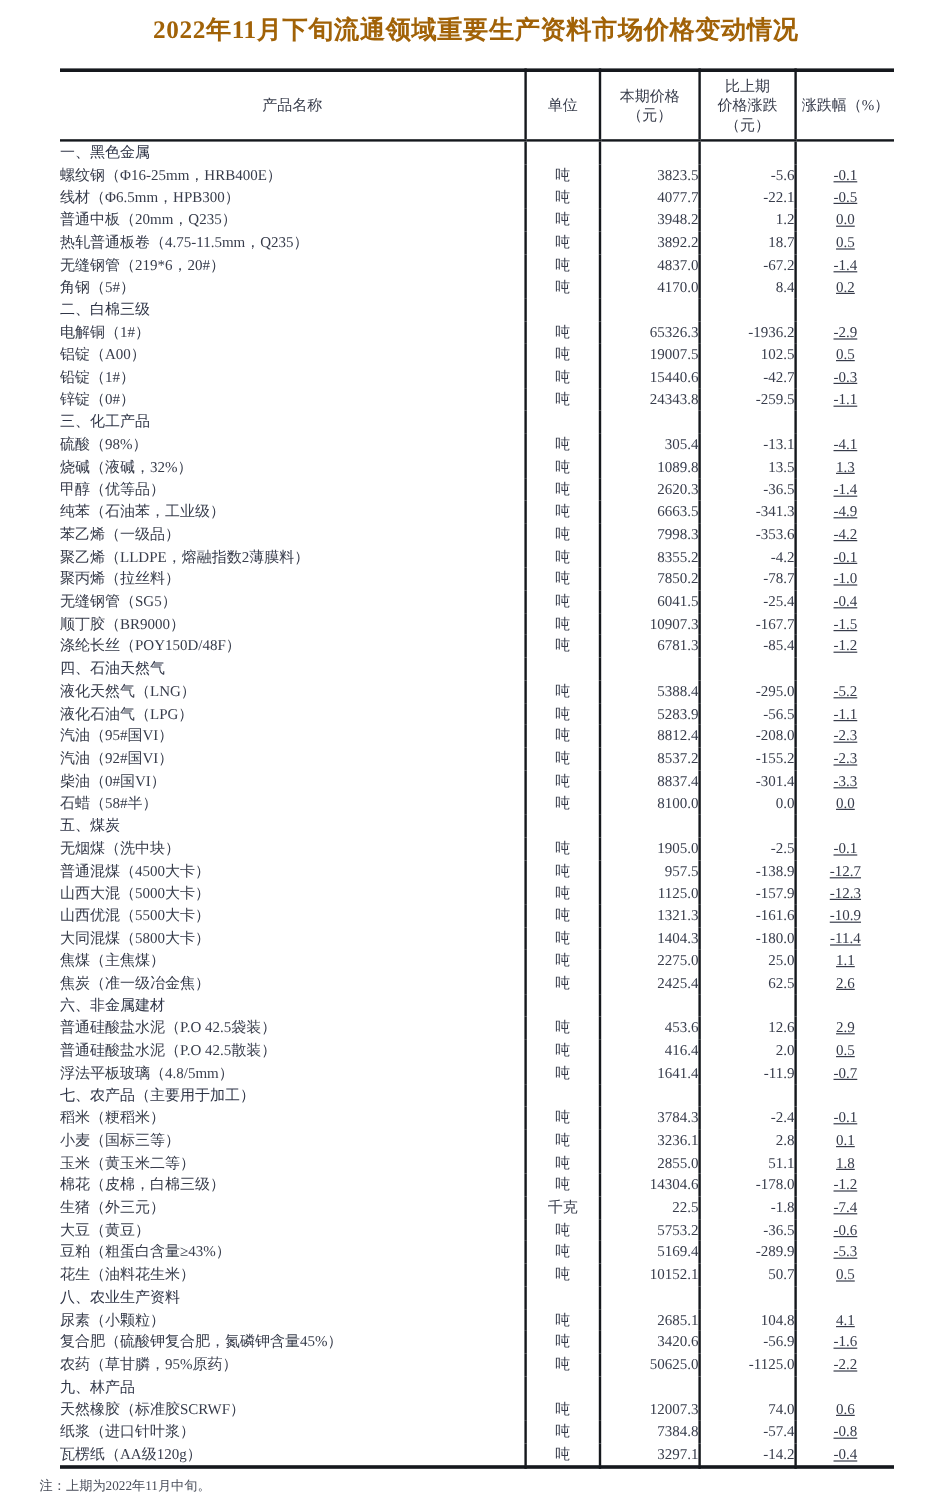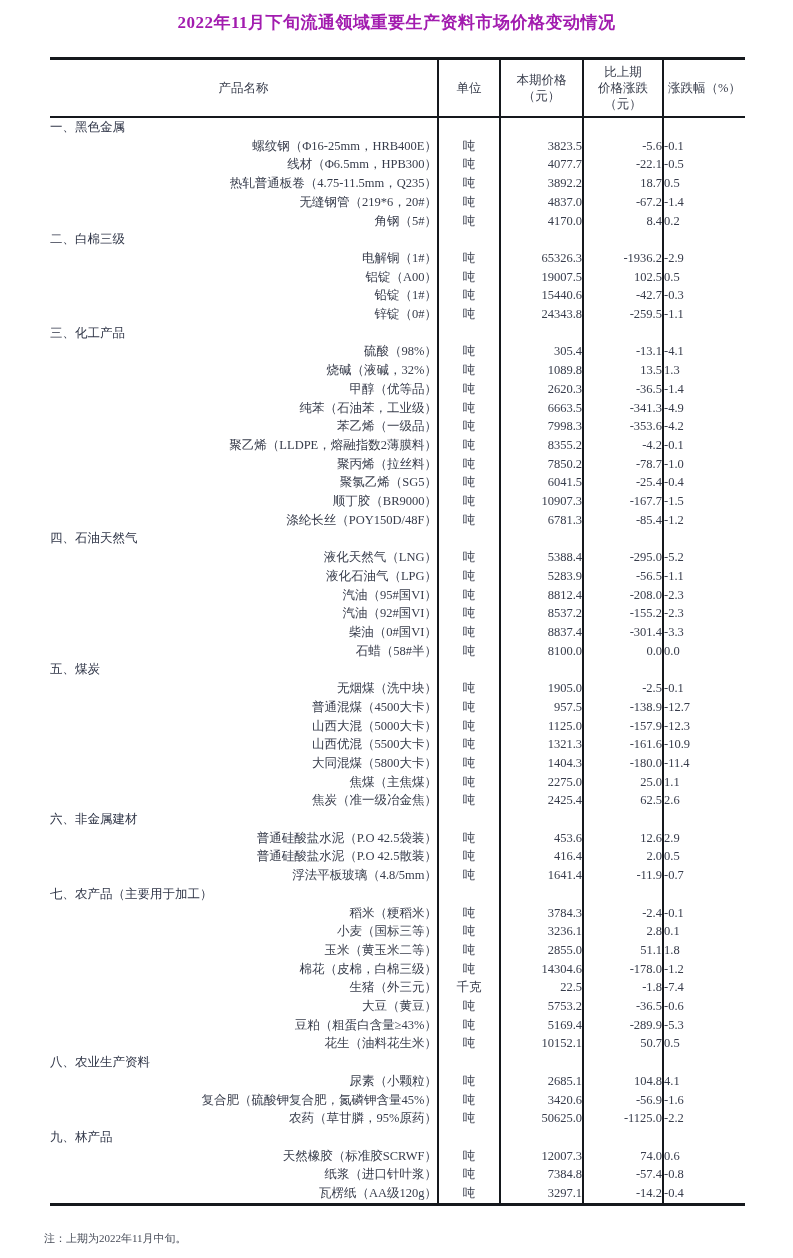--- a/index.html
+++ b/index.html
@@ -13,23 +13,23 @@
     height: 1258px;
     background: #ffffff;
     font-family: "Liberation Serif", "DejaVu Serif", serif;
     color: #373c4b;
     overflow: hidden;
   }
   .title {
     margin: 0;
     padding-top: 11px;
     text-align: center;
-    font-size: 17px;
+    font-size: 21px;
     font-weight: bold;
-    color: #a21caf;
+    color: #a16207;
     letter-spacing: 0.5px;
   }
   .price-table {
     position: absolute;
     left: 50px;
     top: 57px;
     width: 695px;
     border-collapse: collapse;
     table-layout: fixed;
     font-size: 12.5px;
@@ -57,27 +57,27 @@
     padding: 0;
     white-space: nowrap;
     overflow: hidden;
   }
   .name-cell { text-align: left; }
   .section-name {
     font-weight: normal;
     padding-left: 1px;
     color: #2f3547;
   }
-  .product-name { padding-left: 45px; text-align: right; }
+  .product-name { padding-left: 45px; }
   .unit-cell { text-align: center; }
   .num-cell { text-align: right; padding-right: 3px; }
-  .pct-cell { text-align: left; padding-right: 6px; }
+  .pct-cell { text-align: center; padding-right: 6px; text-decoration: underline; }
   .note {
     position: absolute;
-    left: 44px;
+    left: 33px;
     top: 1231px;
     font-size: 11px;
     color: #474c58;
   }
 </style>
 </head>
 <body>
 
 <div class="page">
   <h1 class="title">2022年11月下旬流通领域重要生产资料市场价格变动情况</h1>
@@ -118,20 +118,27 @@
           <td class="pct-cell">-0.1</td>
         </tr>
         <tr>
           <td class="name-cell product-name">线材（Φ6.5mm，HPB300）</td>
           <td class="unit-cell">吨</td>
           <td class="num-cell">4077.7</td>
           <td class="num-cell">-22.1</td>
           <td class="pct-cell">-0.5</td>
         </tr>
         <tr>
+          <td class="name-cell product-name">普通中板（20mm，Q235）</td>
+          <td class="unit-cell">吨</td>
+          <td class="num-cell">3948.2</td>
+          <td class="num-cell">1.2</td>
+          <td class="pct-cell">0.0</td>
+        </tr>
+        <tr>
           <td class="name-cell product-name">热轧普通板卷（4.75-11.5mm，Q235）</td>
           <td class="unit-cell">吨</td>
           <td class="num-cell">3892.2</td>
           <td class="num-cell">18.7</td>
           <td class="pct-cell">0.5</td>
         </tr>
         <tr>
           <td class="name-cell product-name">无缝钢管（219*6，20#）</td>
           <td class="unit-cell">吨</td>
           <td class="num-cell">4837.0</td>
@@ -230,21 +237,21 @@
           <td class="pct-cell">-0.1</td>
         </tr>
         <tr>
           <td class="name-cell product-name">聚丙烯（拉丝料）</td>
           <td class="unit-cell">吨</td>
           <td class="num-cell">7850.2</td>
           <td class="num-cell">-78.7</td>
           <td class="pct-cell">-1.0</td>
         </tr>
         <tr>
-          <td class="name-cell product-name">聚氯乙烯（SG5）</td>
+          <td class="name-cell product-name">无缝钢管（SG5）</td>
           <td class="unit-cell">吨</td>
           <td class="num-cell">6041.5</td>
           <td class="num-cell">-25.4</td>
           <td class="pct-cell">-0.4</td>
         </tr>
         <tr>
           <td class="name-cell product-name">顺丁胶（BR9000）</td>
           <td class="unit-cell">吨</td>
           <td class="num-cell">10907.3</td>
           <td class="num-cell">-167.7</td>

